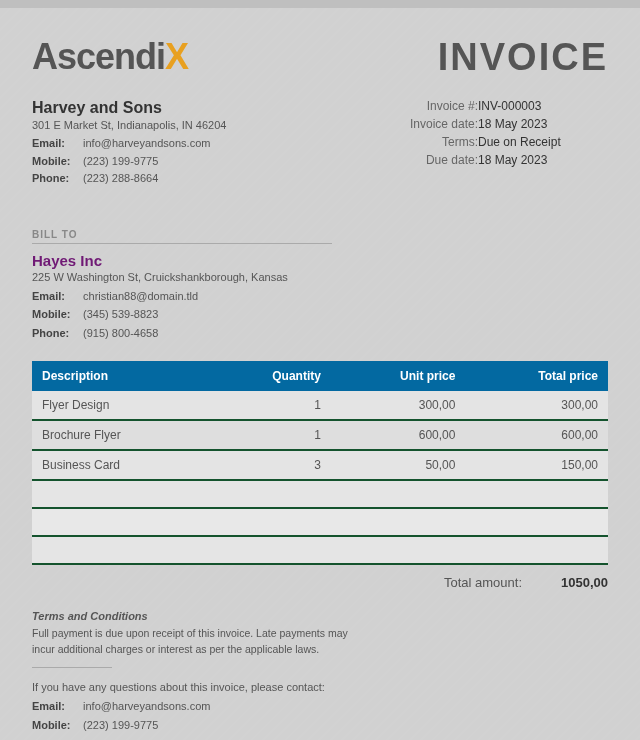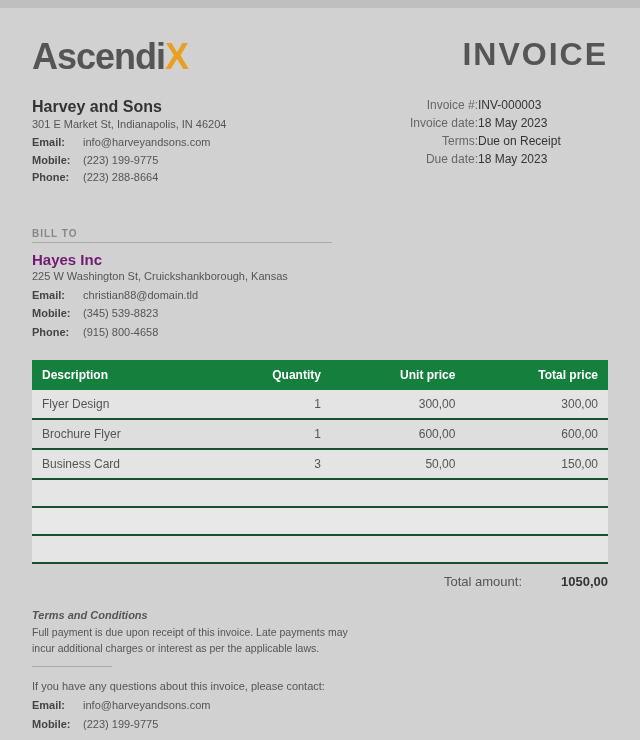--- a/index.html
+++ b/index.html
@@ -66,21 +66,21 @@
       letter-spacing: -1px;
     }
 
     .logo-x {
       color: #e8a020;
       font-size: 36px;
       font-weight: bold;
     }
 
     .invoice-title {
-      font-size: 32px;
+      font-size: 38px;
       font-weight: bold;
       color: #555;
       letter-spacing: 2px;
       text-transform: uppercase;
     }
 
     .company-info {
       margin-bottom: 18px;
     }
 
@@ -180,21 +180,21 @@
 
     
     .invoice-table {
       width: 100%;
       border-collapse: collapse;
       margin-bottom: 10px;
       font-size: 12px;
     }
 
     .invoice-table thead tr {
-      background: #15803d;
+      background: #0369a1;
       color: #fff;
     }
 
     .invoice-table thead th {
       padding: 8px 10px;
       text-align: left;
       font-weight: 600;
       font-size: 12px;
     }
 

